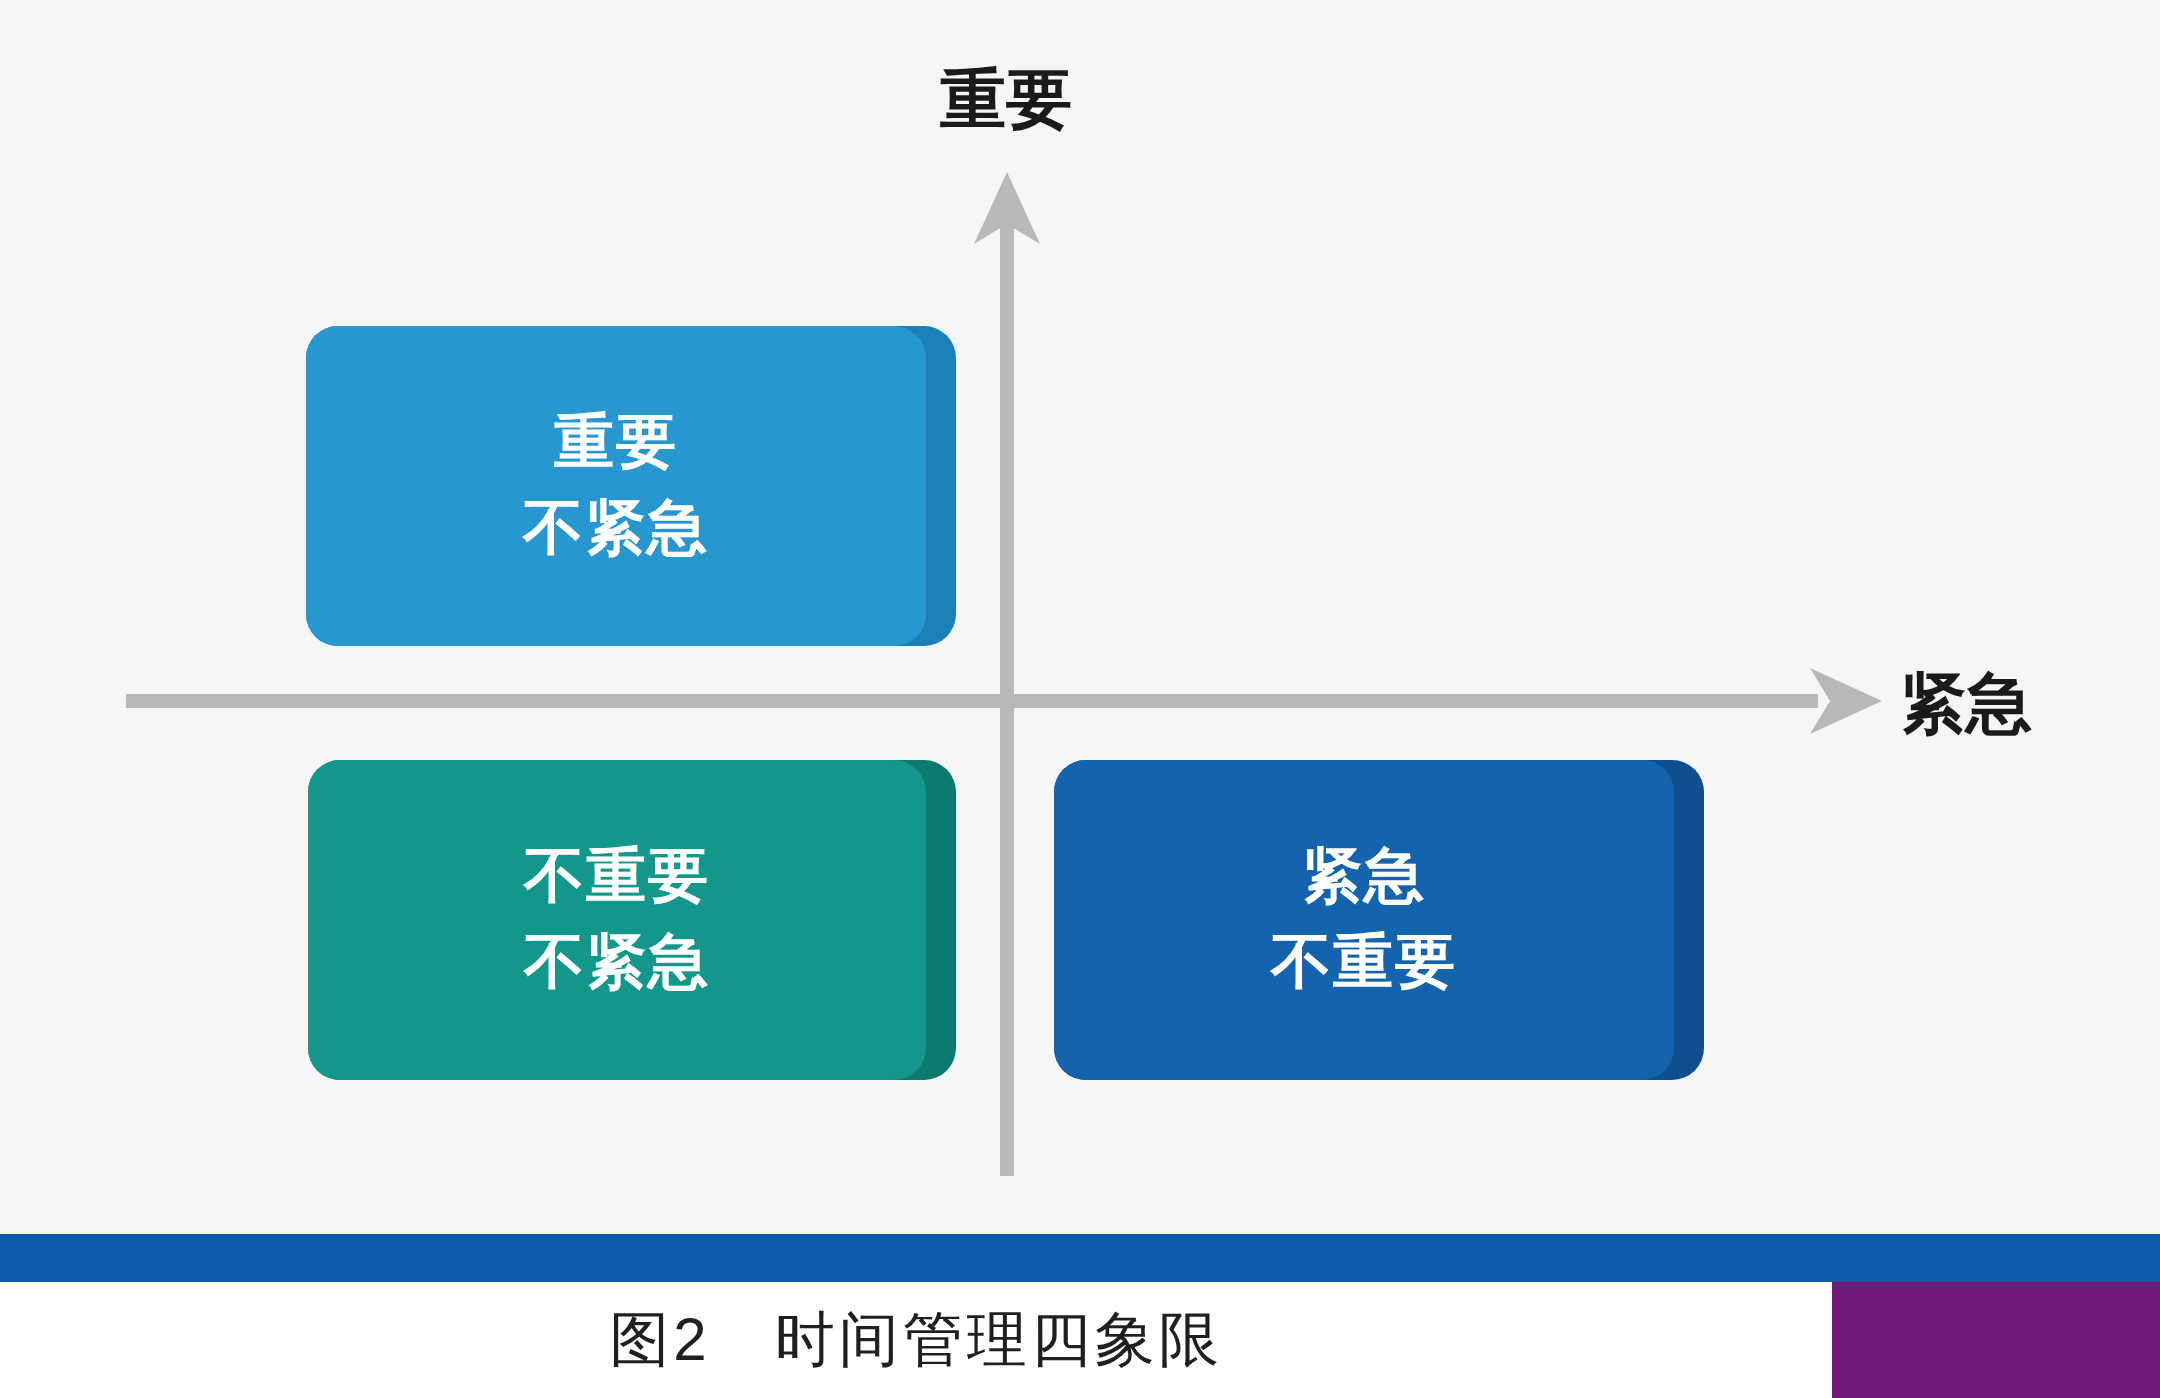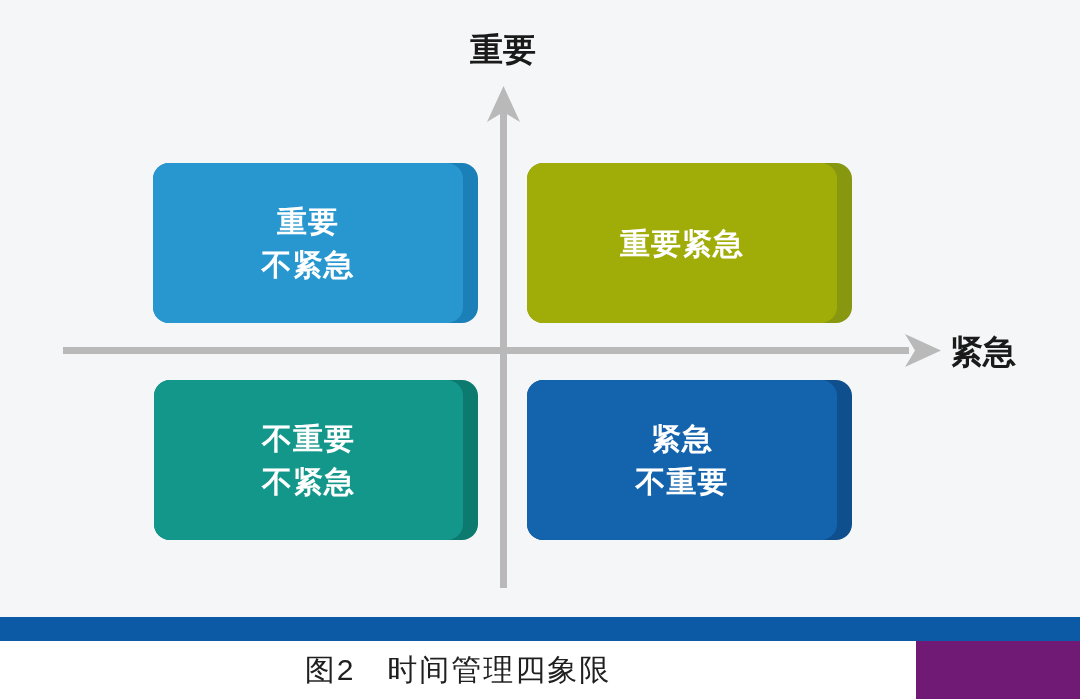--- a/index.html
+++ b/index.html
@@ -110,26 +110,20 @@
     <div class="axis-label y-label">重要</div>
     <div class="axis-label x-label">紧急</div>
 
     <div class="quad q1" style="background: rgb(27, 127, 184);">
       <div class="quad-face" style="background: rgb(40, 151, 207);">
         <span>重要</span>
         <span>不紧急</span>
       </div>
     </div>
 
-    <div class="quad q2" style="background: rgb(135, 151, 16);">
-      <div class="quad-face" style="background: rgb(160, 172, 8);">
-        <span>重要紧急</span>
-        <span></span>
-      </div>
-    </div>
 
     <div class="quad q3" style="background: rgb(12, 122, 111);">
       <div class="quad-face" style="background: rgb(18, 151, 138);">
         <span>不重要</span>
         <span>不紧急</span>
       </div>
     </div>
 
     <div class="quad q4" style="background: rgb(15, 79, 142);">
       <div class="quad-face" style="background: rgb(20, 99, 173);">

